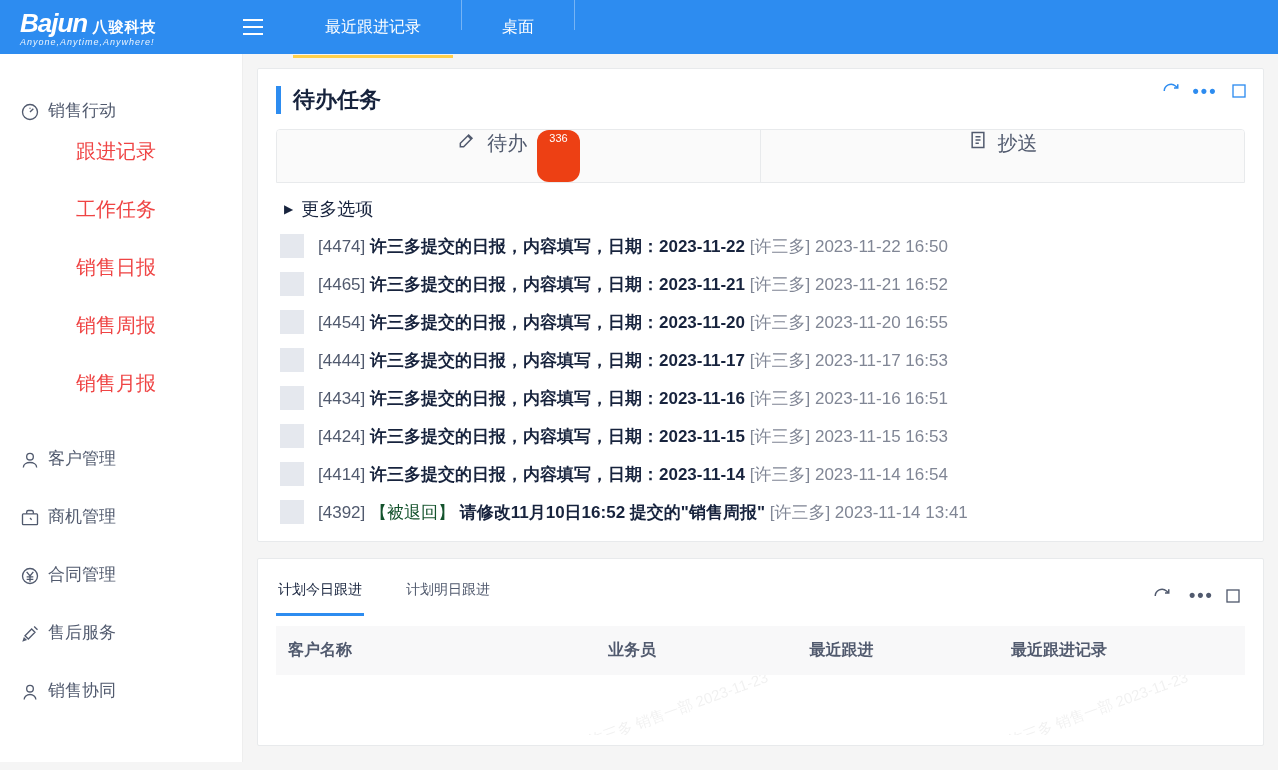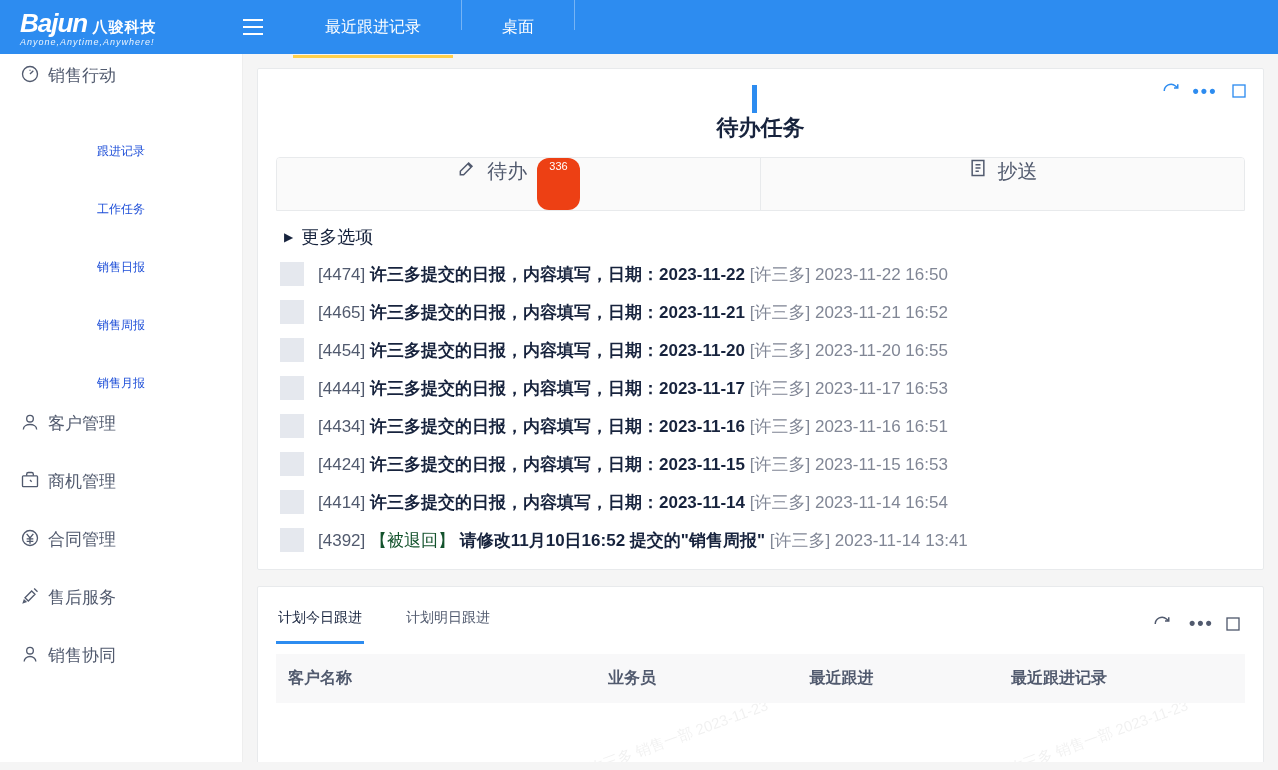--- a/index.html
+++ b/index.html
@@ -10,26 +10,26 @@
 .logo-main { font-style: italic; font-weight: bold; font-size: 26px; letter-spacing: -1px; }
 .logo-sub { font-weight: bold; }
 .logo-tagline { font-size: 9px; display:block; font-style: italic; opacity: .9; margin-top:-2px; }
 .menu-toggle { width: 50px; text-align: center; font-size: 20px; cursor: pointer; color:#fff; }
 .top-tabs { display: flex; align-items: stretch; height: 62px; }
 .top-tab { padding: 0 32px; display: flex; align-items: center; font-size: 16px; color: #fff; cursor: pointer; height:62px; position:relative; }
 .top-tab.active::after { content:""; position:absolute; left:0; right:0; bottom:0; height:3px; background:#ffd04b; }
 .side-top-divider { width:1px; height:34px; background: rgba(255,255,255,.35); margin: 0 8px; }
 .layout { display: flex; height: calc(770px - 62px); }
 .sidebar { width: 243px; background:#fff; overflow-y:auto; border-right:1px solid #eee; padding-top:10px; }
-.side-item { display:flex; align-items:flex-start; height:58px; padding-left:20px; font-size:17px; color:#515a6e; cursor:pointer; }
+.side-item { display:flex; align-items:flex-end; height:58px; padding-left:20px; font-size:17px; color:#515a6e; cursor:pointer; }
 .side-item .icon { width:28px; display:inline-flex; align-items:center; justify-content:flex-start; color:#515a6e; }
-.side-sub { padding-left: 97px; height:58px; display:flex; align-items:center; font-size:12px; color:#1d4ed8; cursor:pointer; }
+.side-sub { padding-left: 76px; height:58px; display:flex; align-items:center; font-size:20px; color:#ef4444; cursor:pointer; }
 .main { flex:1; padding: 14px; overflow-y:auto; background:#f5f5f5; }
 .panel { background:#fff; border:1px solid #e8eaec; border-radius:2px; margin-bottom:16px; padding: 16px 18px 10px; position:relative; }
-.panel-title-bar { display:flex; align-items:center; margin-bottom:14px;flex-direction:column; }
+.panel-title-bar { display:flex; align-items:center; margin-bottom:14px; }
 .title-accent { width:5px; height:28px; background:#2d8cf0; margin-right:12px; }
 .panel-title { font-size:22px; font-weight:bold; color:#17233d; }
 .panel-actions { position:absolute; top:12px; right:14px; display:flex; gap:14px; align-items:center; color:#2d8cf0; }
 .panel-actions .act { cursor:pointer; width:20px; height:20px; display:inline-flex; align-items:center; justify-content:center; font-size:18px; }
 .sub-tabs { display:flex; border:1px solid #e8eaec; border-radius:4px 4px 0 0; overflow:hidden; margin-bottom:8px; }
 .sub-tab { flex:1; height:52px; display:flex; justify-content:center; gap:10px; font-size:20px; color:#515a6e; cursor:pointer; border-right:1px solid #e8eaec; background:#fafafa; }
 .sub-tab:last-child { border-right:none; }
 .sub-tab .ticon{ font-size:18px; }
 .badge { background:#ed4014; color:#fff; border-radius:12px; padding:2px 12px; font-size:11px; }
 .more-opts { display:flex; align-items:center; font-size:18px; color:#17233d; padding:6px 8px; cursor:pointer; }

